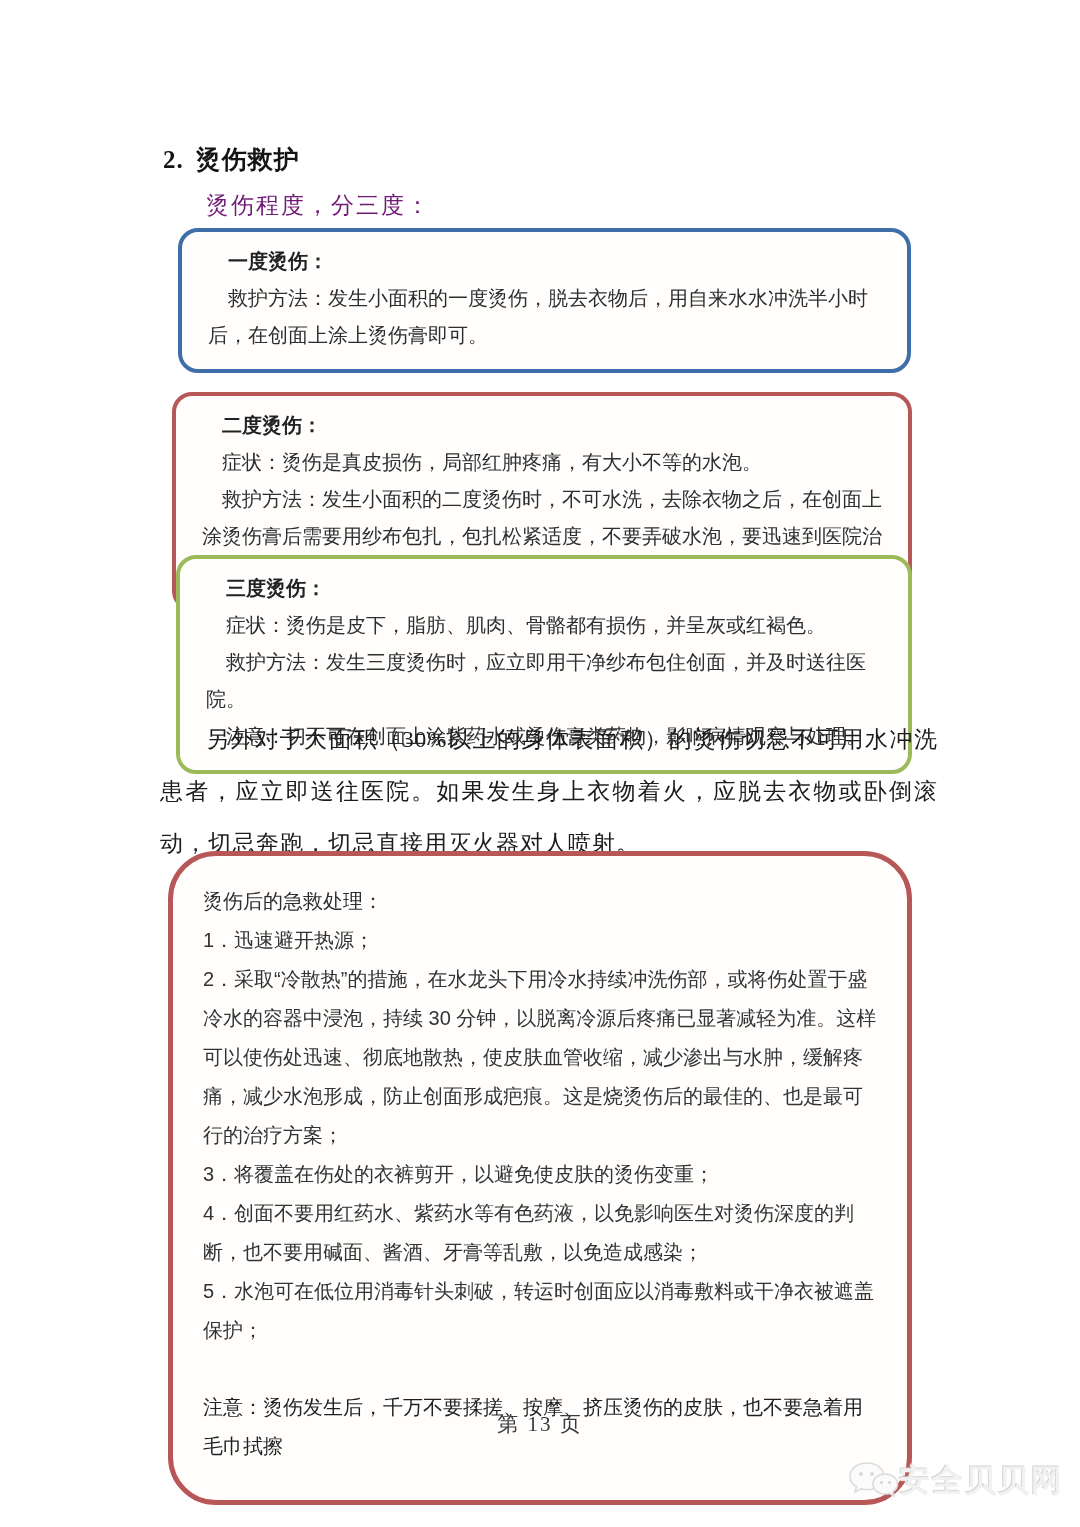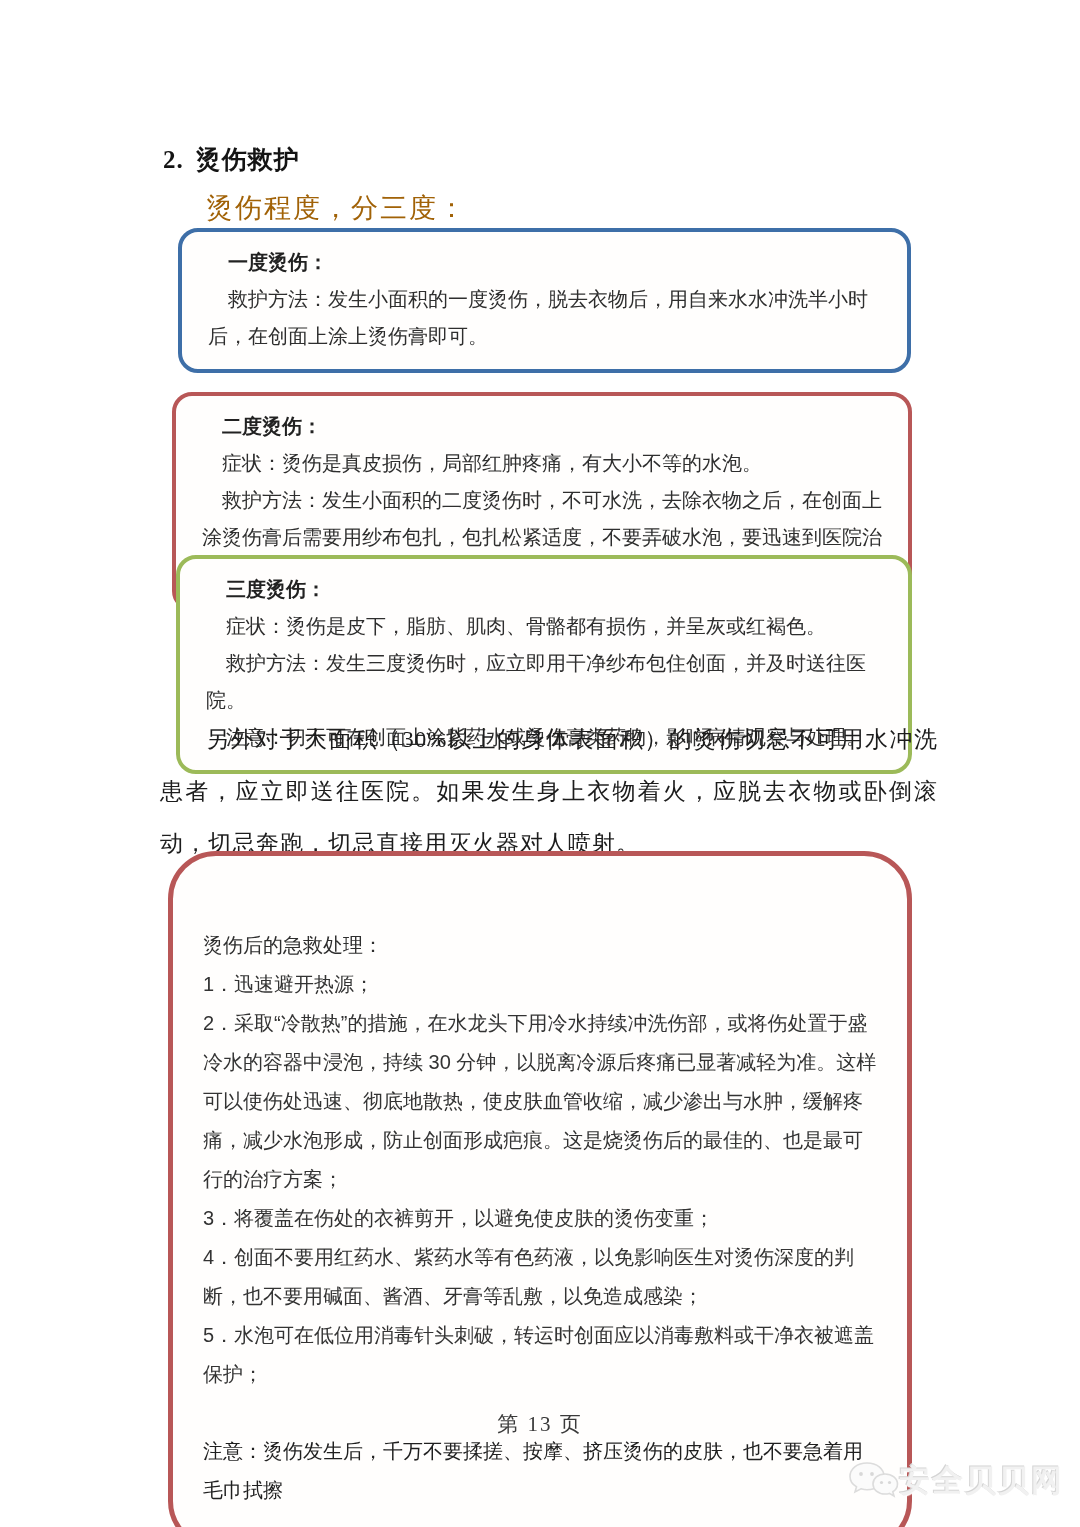--- a/index.html
+++ b/index.html
@@ -14,31 +14,31 @@
   .heading {
     position:absolute; left:163px; top:143px;
     font-family:"Liberation Serif", serif;
     font-weight:bold; font-size:25px; color:#141414;
     letter-spacing:1px;
   }
   .heading .num { margin-right:12px; }
   .subtitle {
     position:absolute; left:206px; top:190px;
     font-family:Liberation Mono, monospace;
-    font-size:27px; color:#a16207;
+    font-size:23px; color:#701a75;
     letter-spacing:2px;
   }
   .degree-box {
     position:absolute;
     border-style:solid; border-width:4px;
     border-radius:20px;
     background:#fffefd;
     padding:12px 26px 14px 26px;
     box-sizing:border-box;
-    font-size:20px; line-height:37px; color:#2e2e2e;
+    font-size:20px; line-height:37px; color:#2e2e2e;font-family:Liberation Mono, monospace;
   }
   .degree-box p { margin:0; text-indent:1em; }
   .degree-box .box-title { font-weight:bold; color:#222; }
   .box-blue  { left:178px; top:228px; width:733px; }
   .box-red   { left:172px; top:392px; width:740px; }
   .box-green { left:176px; top:555px; width:736px; }
   .body-para {
     position:absolute; left:160px; top:714px; width:778px;
     font-family:"Liberation Serif", serif;
     font-size:23px; line-height:52px; color:#1c1c1c;
@@ -48,21 +48,21 @@
   .aid-box {
     position:absolute; left:168px; top:851px; width:744px;
     border-style:solid; border-width:5px;
     border-radius:48px;
     background:#fffefd;
     padding:26px 30px 34px 30px;
     box-sizing:border-box;
     font-size:20px; line-height:39px; color:#333;
   }
   .aid-box p { margin:0; }
-  .aid-box .aid-title { color:#2e2e2e;margin-top:44px; }
+  .aid-box .aid-title { color:#2e2e2e; }
   .aid-box .aid-note { font-weight:normal; margin-top:38px; color:#1f1f1f; }
   .page-number {
     position:absolute; left:0; top:1410px; width:100%;
     text-align:center;
     font-family:"Liberation Serif", serif;
     font-size:21px; color:#3a3a3a;
     letter-spacing:2px;
   }
   .watermark {
     position:absolute; right:16px; top:1460px;

